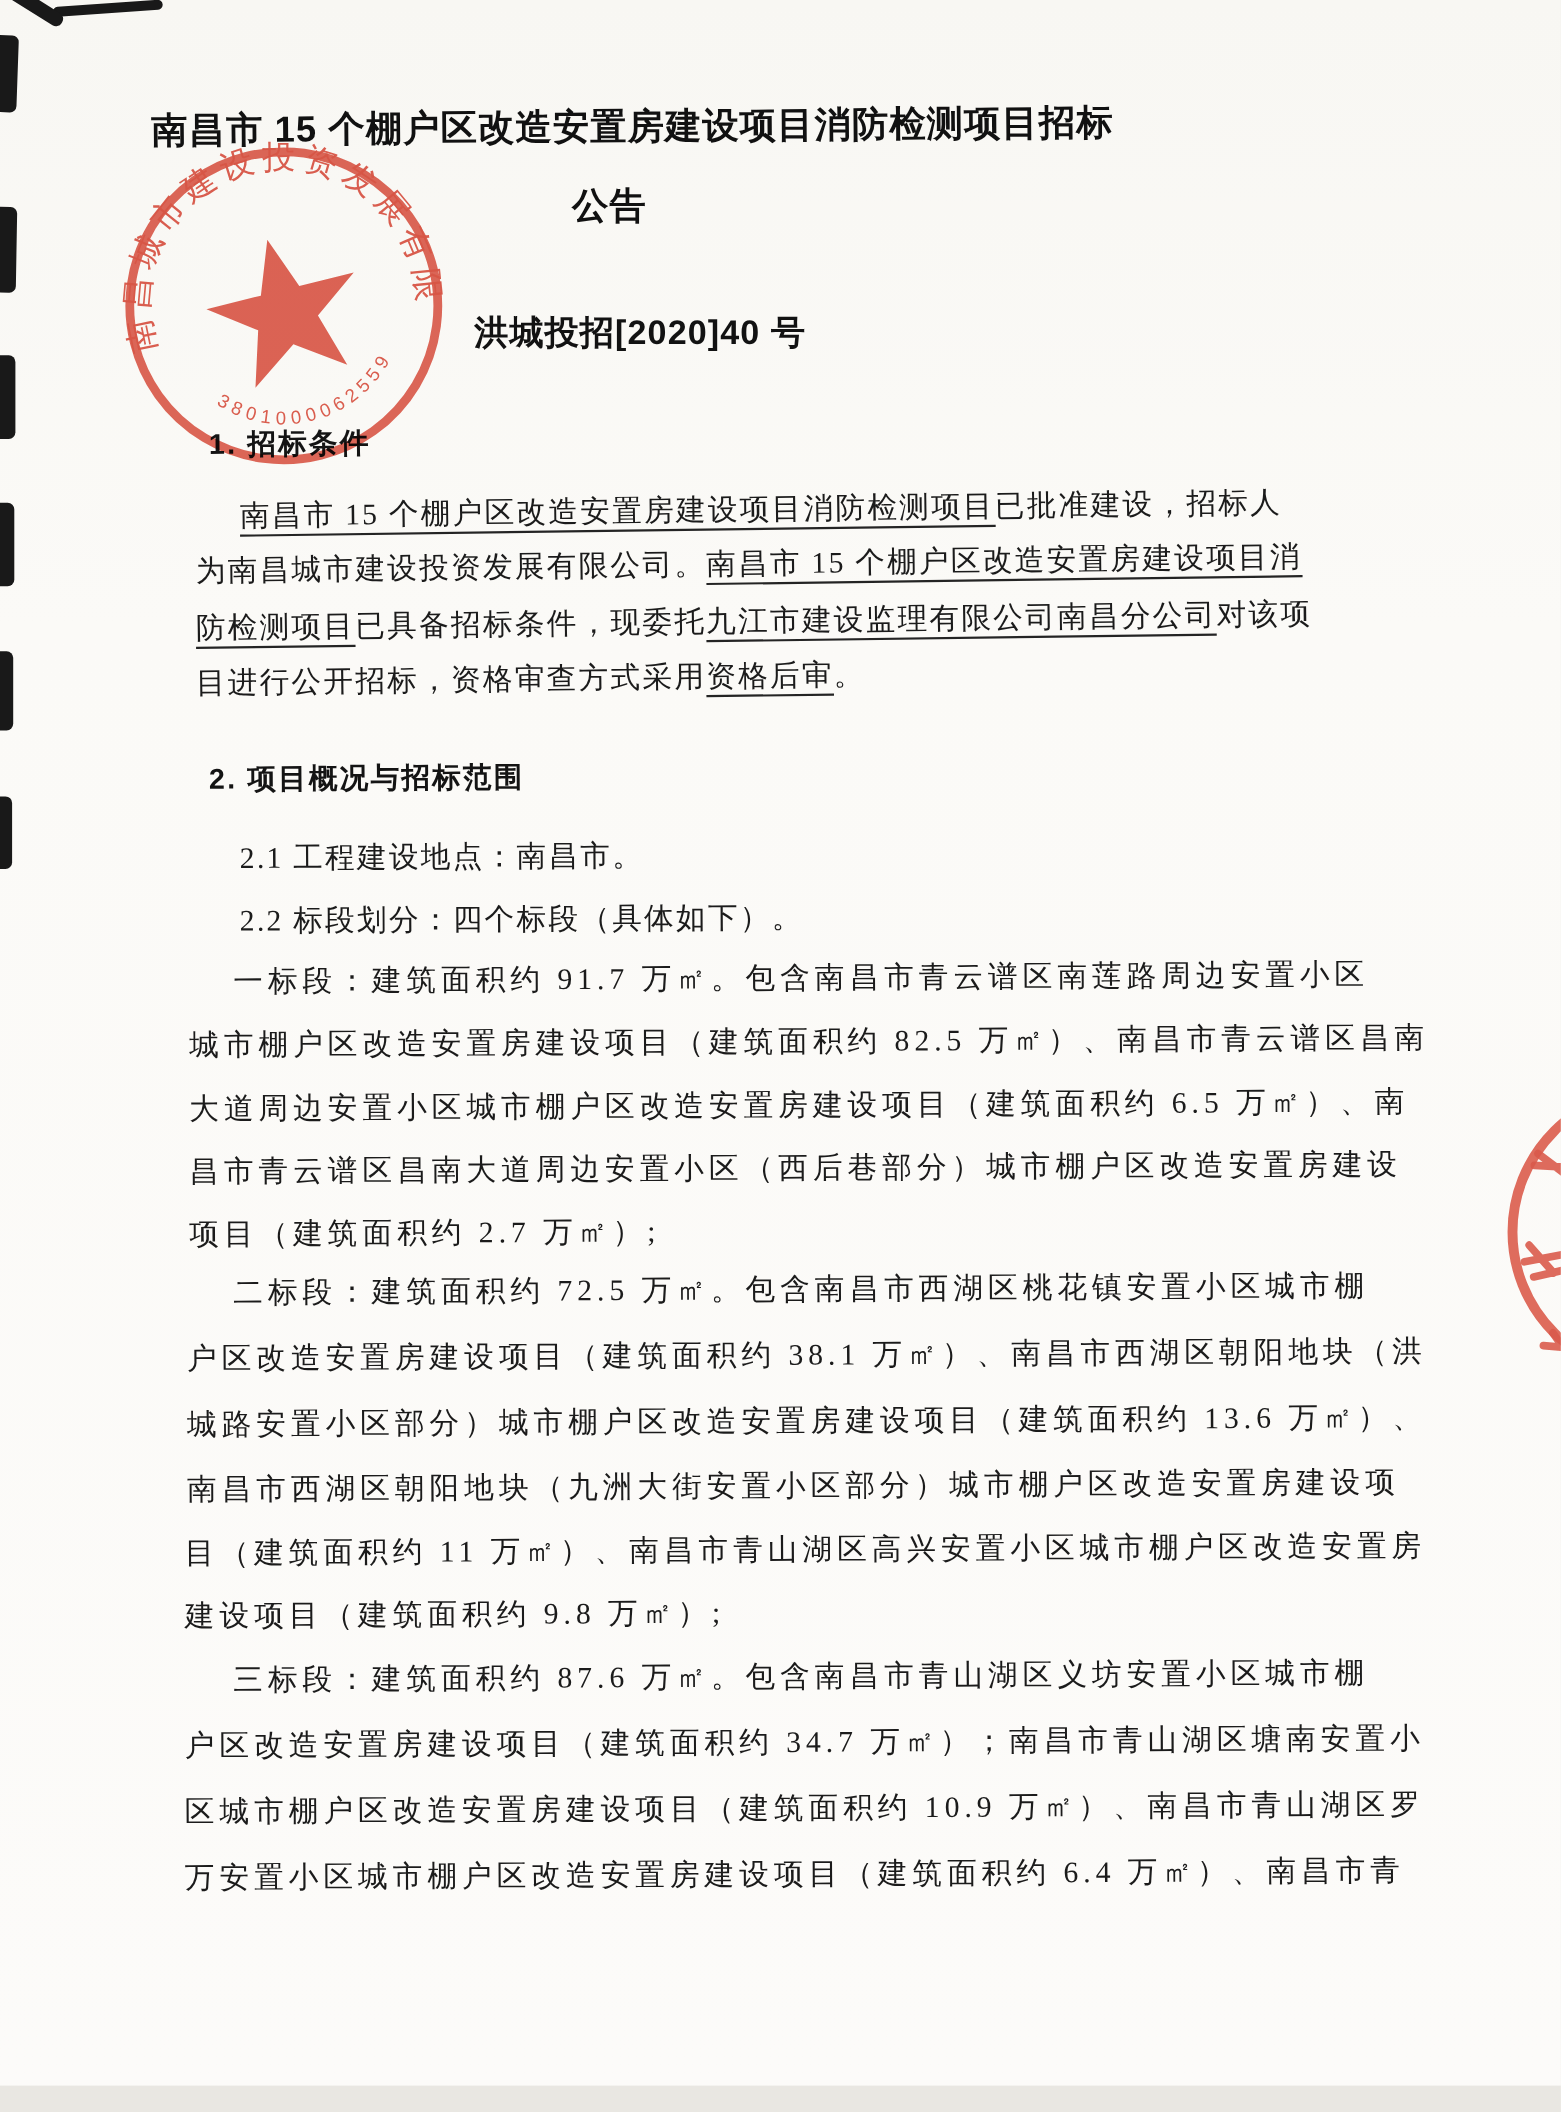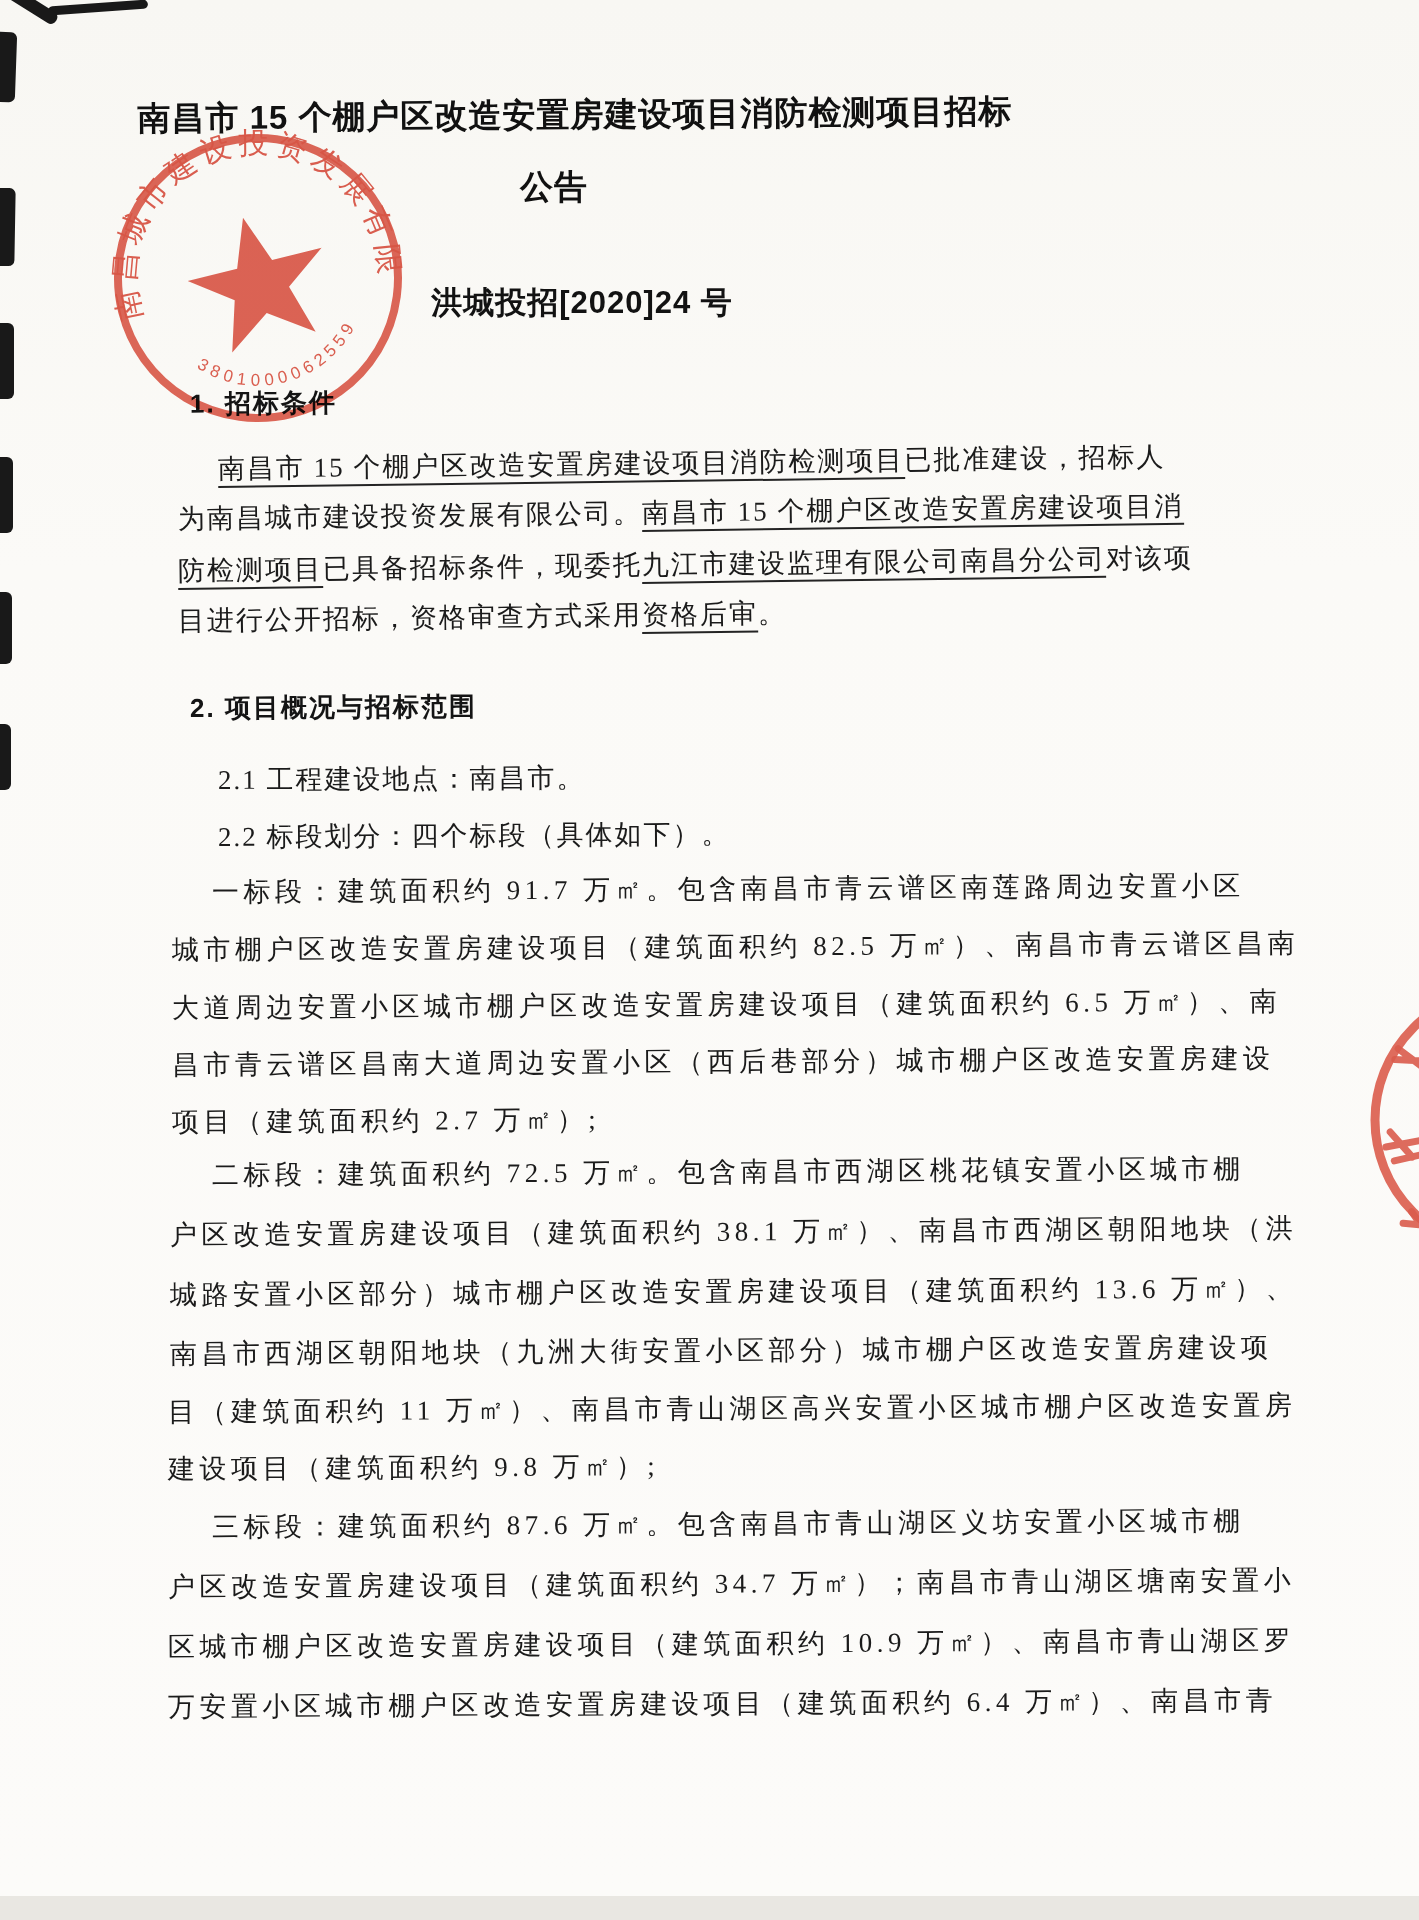--- a/index.html
+++ b/index.html
@@ -48,21 +48,21 @@
   <div class="artifact" style="left:-8px;top:32px;width:24px;height:70px;transform:rotate(2deg);"></div>
   <div class="artifact" style="left:-9px;top:188px;width:24px;height:78px;transform:rotate(1deg);"></div>
   <div class="artifact" style="left:-9px;top:323px;width:23px;height:76px;"></div>
   <div class="artifact" style="left:-10px;top:457px;width:23px;height:76px;"></div>
   <div class="artifact" style="left:-10px;top:592px;width:22px;height:72px;"></div>
   <div class="artifact" style="left:-11px;top:724px;width:22px;height:66px;"></div>
 
   <div class="line doc-title centered" style="left:575px;top:98px;transform:translateX(-50%) rotate(-0.5deg);">南昌市 15 个棚户区改造安置房建设项目消防检测项目招标</div>
   <div class="line doc-title centered" style="left:532px;top:170px;margin-left:22px;">公告</div>
 
-  <div class="line doc-subtitle centered" style="left:582px;top:286px;">洪城投招[2020]24 号</div>
+  <div class="line doc-subtitle centered" style="left:582px;top:286px;">洪城投招[2020]40 号</div>
 
   <div class="line heading" style="left:190px;top:386px;transform:rotate(-0.6deg);">1.  招标条件</div>
 
   <div class="line p1line" style="left:218px;top:452px;">
     <span class="u">南昌市 15 个棚户区改造安置房建设项目消防检测项目</span><span>已批准建设，招标人</span>
   </div>
   <div class="line p1line" style="left:178px;top:502px;">
     <span>为南昌城市建设投资发展有限公司。</span><span class="u">南昌市 15 个棚户区改造安置房建设项目消</span>
   </div>
   <div class="line p1line" style="left:178px;top:554px;">

